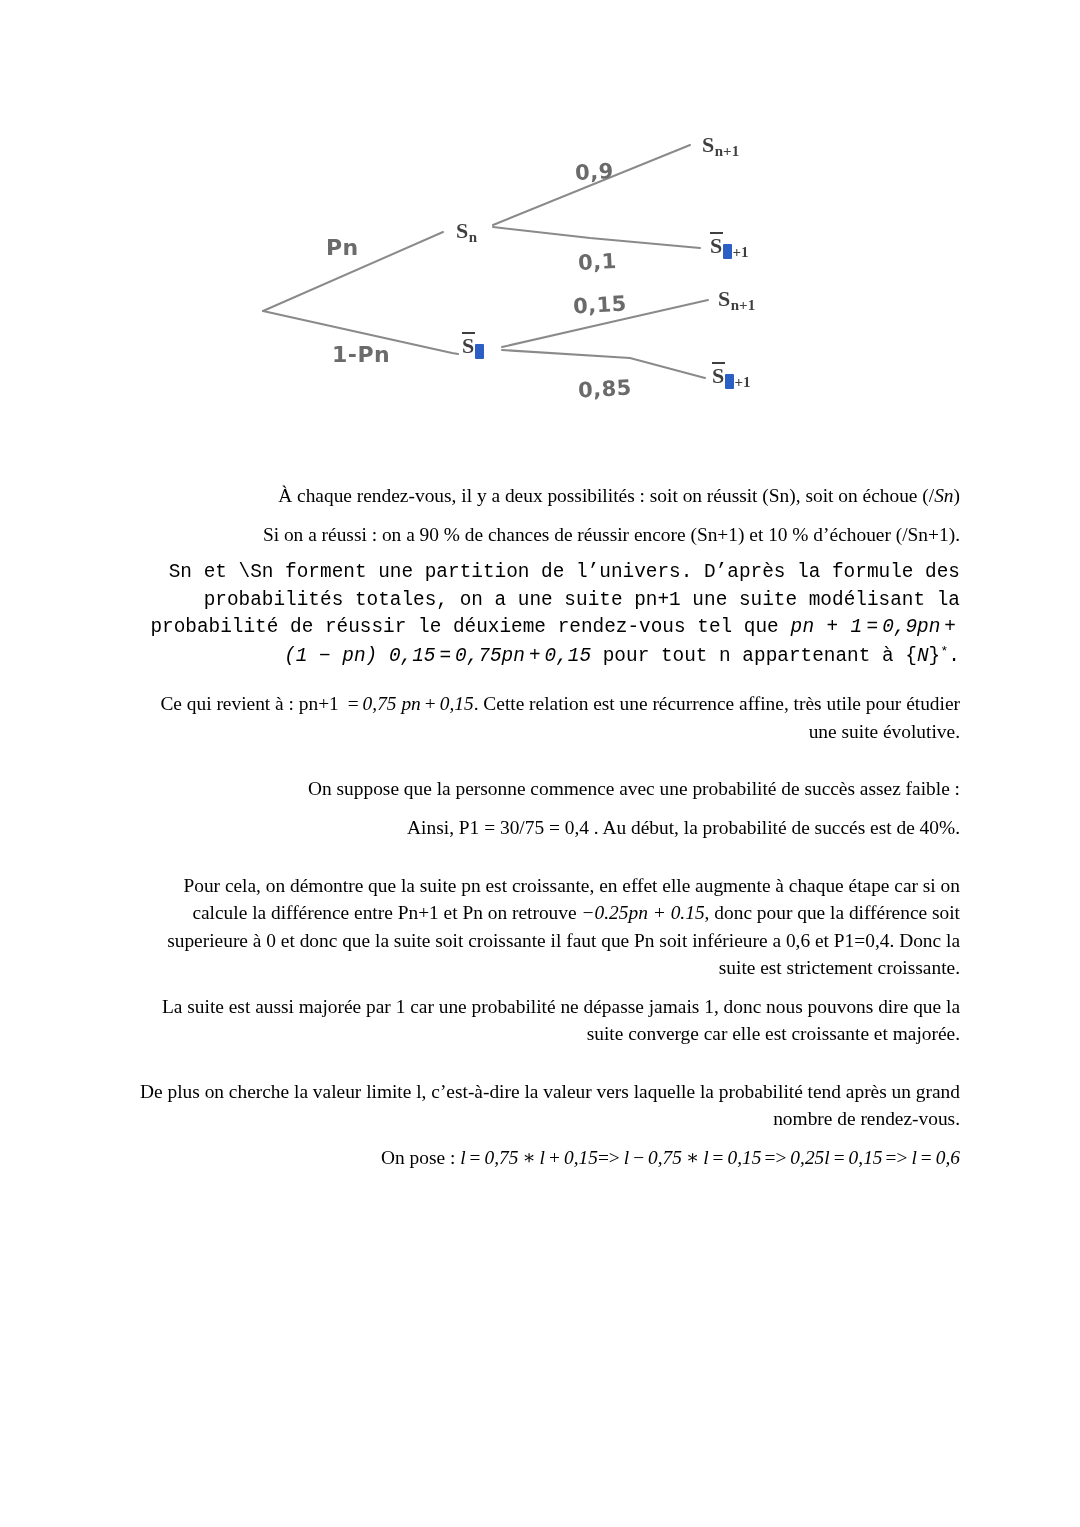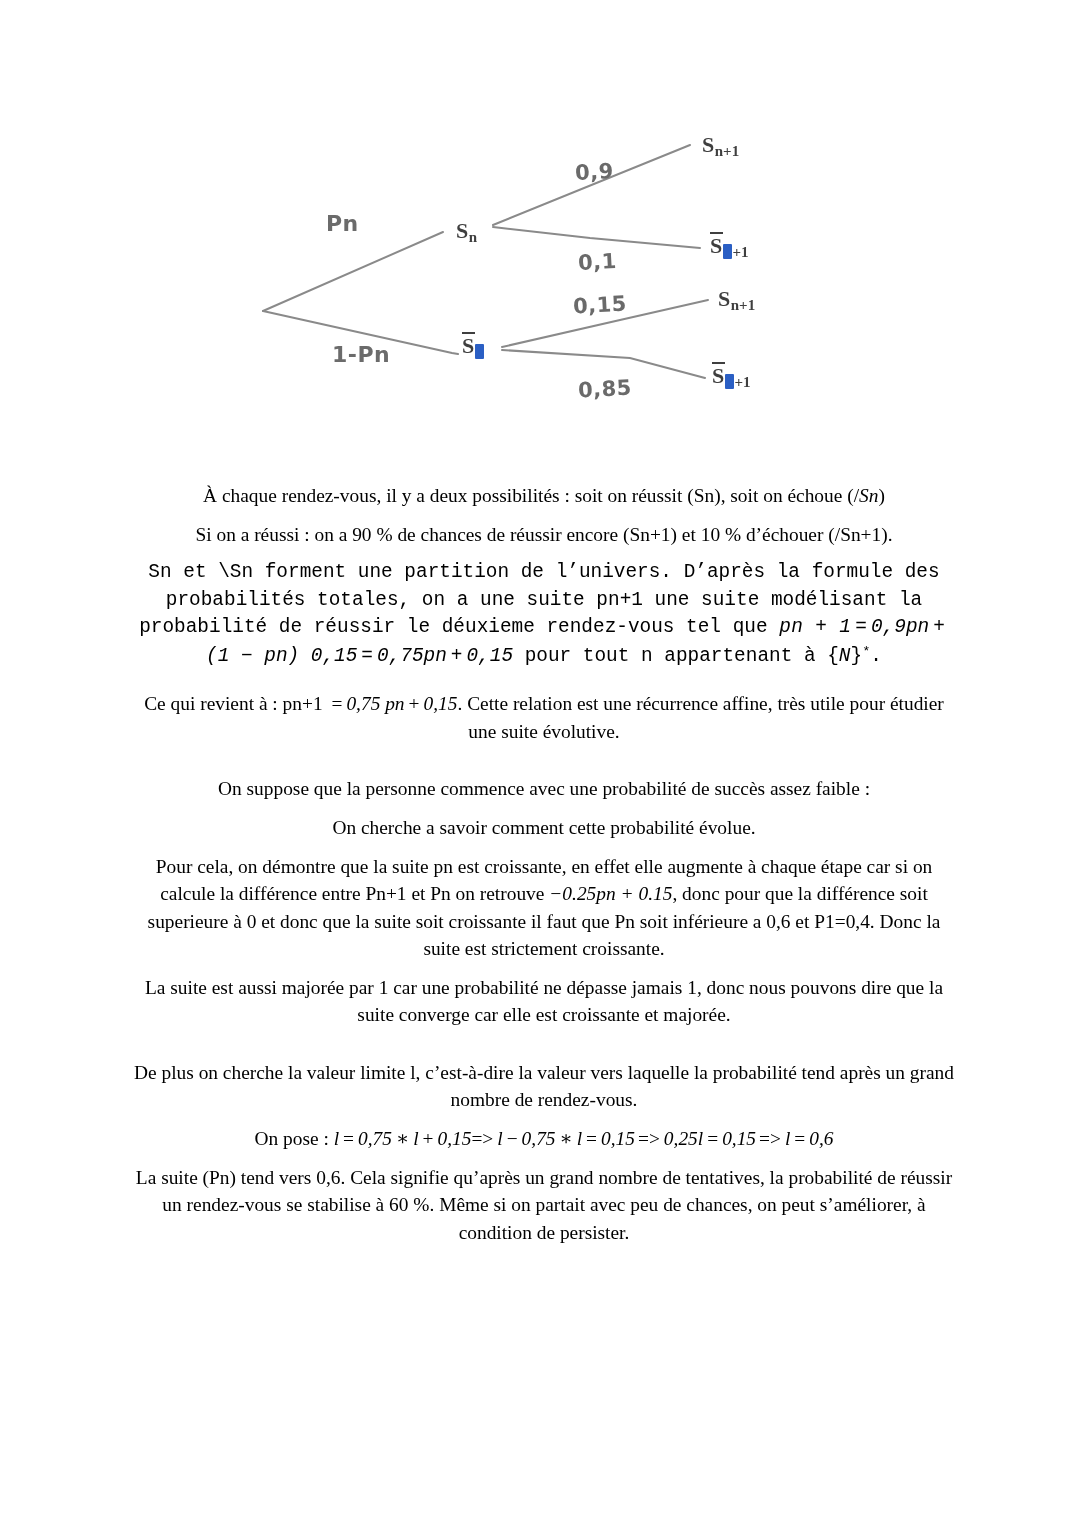--- a/index.html
+++ b/index.html
@@ -75,21 +75,21 @@
   }
 
   
   #body-text {
     position: absolute;
     left: 128px;
     top: 482px;
     width: 832px;
     font-size: 19.4px;
     line-height: 1.42;
-    text-align: center;
+    text-align: right;
   }
   #body-text p {
     margin: 0 0 0 0;
   }
   .para {
     margin-bottom: 11px !important;
   }
   .gap-lg {
     margin-bottom: 46px !important;
   }
@@ -133,21 +133,21 @@
       <path d="M253 115 L450 35"></path>
 
       <path d="M253 117 L350 128 L460 138"></path>
 
       <path d="M262 237 L380 210 L468 190"></path>
 
       <path d="M262 240 L390 248 L465 268"></path>
     </g>
   </svg>
 
-  <div class="tree-label branch-label" style="left:86px; top:101px;">Pn</div>
+  <div class="tree-label branch-label" style="left:86px; top:125px;">Pn</div>
   <div class="tree-label branch-label" style="left:92px; top:232px;">1-Pn</div>
 
   <div class="tree-label prob-label" style="left:335px; top:50px;">0,9</div>
   <div class="tree-label prob-label" style="left:338px; top:140px;">0,1</div>
   <div class="tree-label prob-label" style="left:333px; top:183px;">0,15</div>
   <div class="tree-label prob-label" style="left:338px; top:267px;">0,85</div>
 
   <div class="tree-label node-label" style="left:216px; top:108px;">
     <span>S</span><span class="sub">n</span>
   </div>
@@ -181,26 +181,25 @@
   <p class="para">Si on a réussi : on a 90 % de chances de réussir encore (Sn+1) et 10 % d’échouer (/Sn+1).</p>
 
 
 
   <p class="gap-sm"><span>Sn et \Sn forment une partition de l’univers. D’après la formule des probabilités totales, on a une suite pn+1 une suite modélisant la probabilité de réussir le déuxieme rendez-vous tel que </span><span class="mth mspace">pn + 1</span><span class="op">=</span><span class="mth">0,9pn</span><span class="op">+</span><span class="mth">(1 − pn) 0,15</span><span class="op">=</span><span class="mth">0,75pn</span><span class="op">+</span><span class="mth">0,15</span><span> pour tout n appartenant à {</span><span class="mth">N</span><span>}</span><span class="sup">*</span><span>.</span></p>
 
   <p class="gap-md"><span>Ce qui revient à : pn+1 </span><span class="op">=</span><span class="mth">0,75 pn</span><span class="op">+</span><span class="mth">0,15</span><span>. Cette relation est une récurrence affine, très utile pour étudier une suite évolutive.</span></p>
 
   <p class="para">On suppose que la personne commence avec une probabilité de succès assez faible :</p>
 
-
-  <p class="para">On cherche a savoir comment cette probabilité évolue.</p>
+  <p class="gap-md"><span>Ainsi, P1 = 30</span><span class="frac-slash">/</span><span>75 = 0,4 . Au début, la probabilité de succés est de 40%.</span></p>
+
 
   <p class="para"><span>Pour cela, on démontre que la suite pn est croissante, en effet elle augmente à chaque étape car si on calcule la différence entre Pn+1 et Pn on retrouve </span><span class="mth">−0.25pn + 0.15</span><span>, donc pour que la différence soit superieure à 0 et donc que la suite soit croissante il faut que Pn soit inférieure a 0,6 et P1=0,4. Donc la suite est strictement croissante.</span></p>
 
   <p class="gap-md">La suite est aussi majorée par 1 car une probabilité ne dépasse jamais 1, donc nous pouvons dire que la suite converge car elle est croissante et majorée.</p>
 
   <p class="para">De plus on cherche la valeur limite l, c’est-à-dire la valeur vers laquelle la probabilité tend après un grand nombre de rendez-vous.</p>
 
   <p class="para"><span>On pose : </span><span class="mth">l</span><span class="op">=</span><span class="mth">0,75</span><span class="op">∗</span><span class="mth">l</span><span class="op">+</span><span class="mth">0,15</span><span>=&gt;</span><span class="mth" style="padding-left:4px;">l</span><span class="op">−</span><span class="mth">0,75</span><span class="op">∗</span><span class="mth">l</span><span class="op">=</span><span class="mth">0,15</span><span style="padding-left:3px;">=&gt;</span><span class="mth" style="padding-left:4px;">0,25l</span><span class="op">=</span><span class="mth">0,15</span><span style="padding-left:3px;">=&gt;</span><span class="mth" style="padding-left:4px;">l</span><span class="op">=</span><span class="mth">0,6</span></p>
 
-  <p class="para">La suite (Pn) tend vers 0,6. Cela signifie qu’après un grand nombre de tentatives, la probabilité de réussir un rendez-vous se stabilise à 60 %. Même si on partait avec peu de chances, on peut s’améliorer, à condition de persister.</p>
 
 </div>
 
 </body></html>

